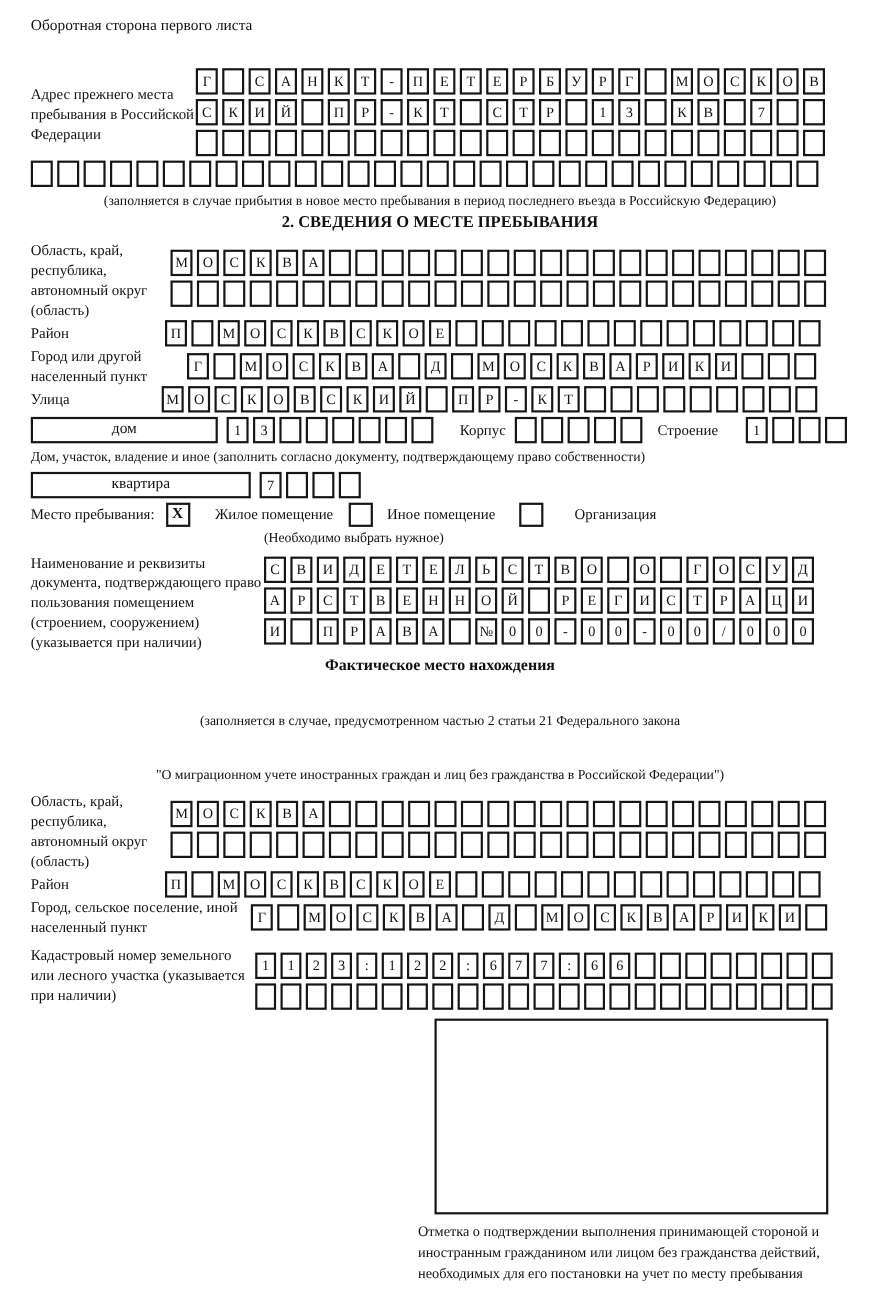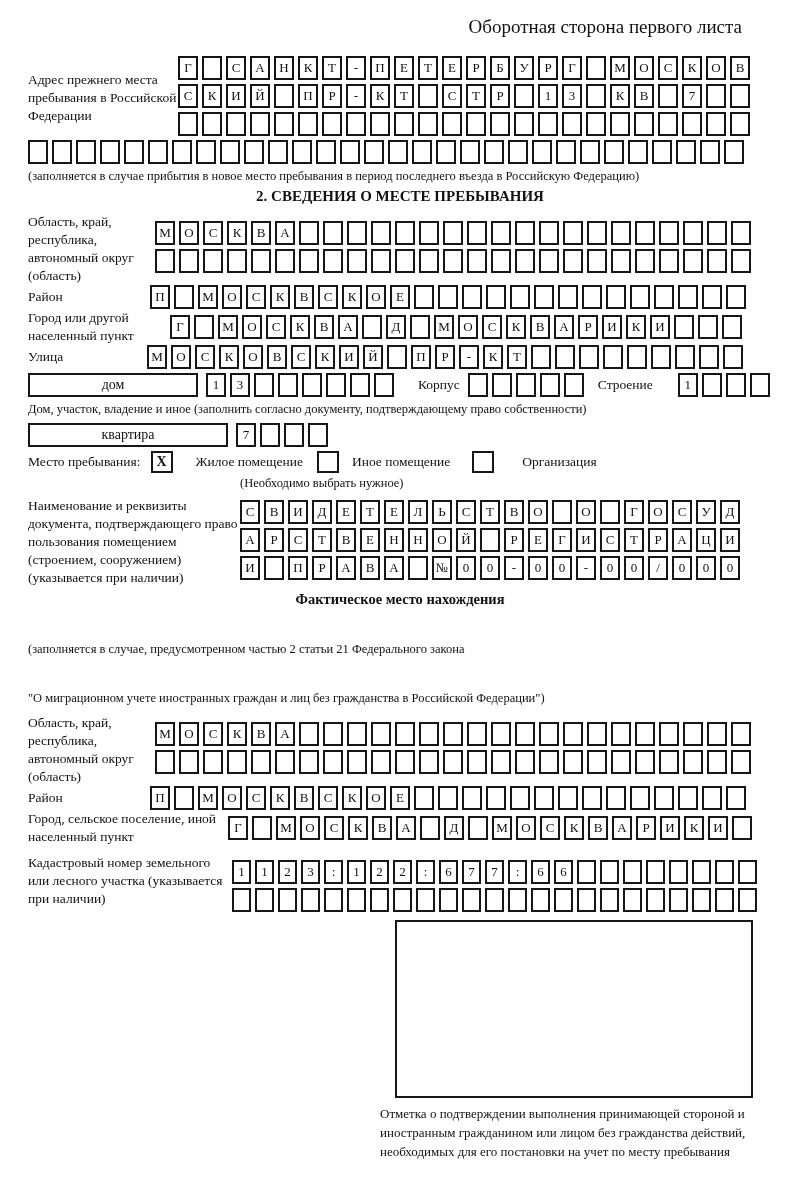--- a/index.html
+++ b/index.html
@@ -1,33 +1,33 @@
 <!DOCTYPE html>
 <html lang="ru"><head>
 <meta charset="utf-8">
 <style>
   html,body{margin:0;padding:0;}
   body{
     width:800px;height:1180px;overflow:hidden;background:#ffffff;color:#111;
     font-family:"Liberation Serif","DejaVu Serif",serif;
   }
   .page{padding:16px 28px 0 28px;box-sizing:border-box;width:800px;}
-  .hdr{font-size:19px;text-align:right;padding-right:30px;margin-bottom:18px;}
+  .hdr{font-size:14px;padding-right:30px;margin-bottom:30px;}
   .lbl{font-size:13.5px;line-height:18px;flex:none;}
   .row{display:flex;align-items:flex-start;margin-bottom:4px;}
   .group{display:flex;align-items:center;}
   .stack{display:flex;flex-direction:column;}
   .cells{display:flex;gap:4px;flex:none;}
   .cell{
     box-sizing:border-box;flex:none;width:20px;height:24px;border:2px solid #161616;
     font-size:13px;line-height:20px;text-align:center;font-weight:500;
   }
   .kad .cell{width:19px;}
   .caption{font-size:12.5px;line-height:16px;margin-top:33px;}
-  .center{text-align:left;}
+  .center{text-align:center;}
   .h-bold{font-size:15px;font-weight:bold;text-align:center;}
   .wbox{
     box-sizing:border-box;height:24px;border:2px solid #161616;text-align:center;
     font-size:14px;line-height:20px;flex:none;
   }
   .inline-lbl{font-size:13.5px;line-height:24px;flex:none;}
   .chk{
     box-sizing:border-box;flex:none;width:22px;height:22px;border:2px solid #161616;
     font-size:14px;font-weight:bold;line-height:18px;text-align:center;
   }

